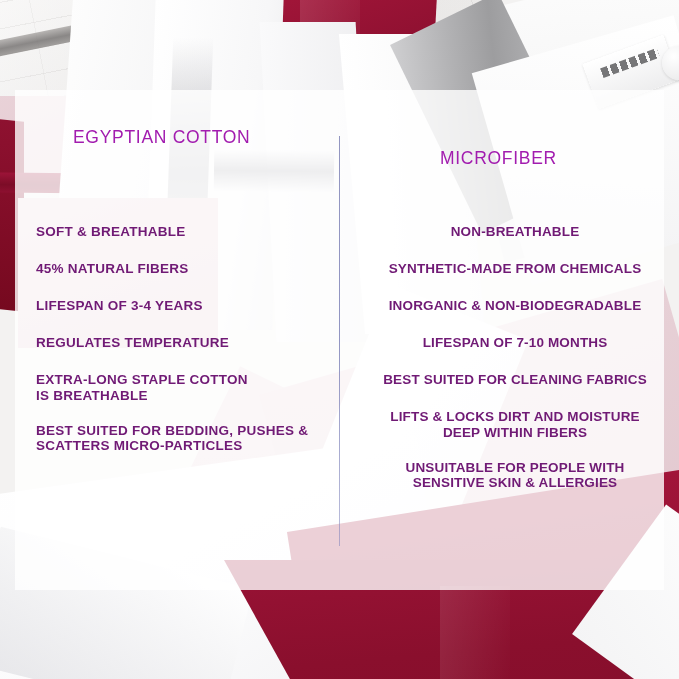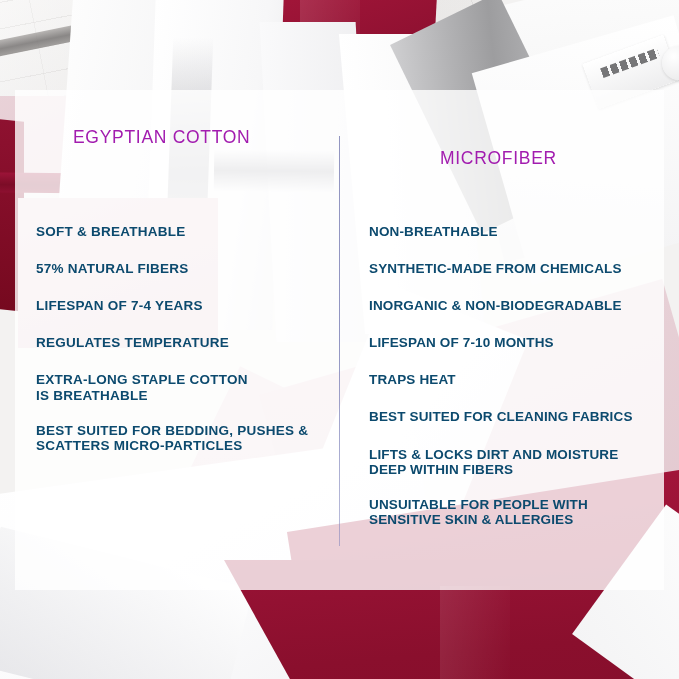--- a/index.html
+++ b/index.html
@@ -216,24 +216,24 @@
 
   .divider{
     position:absolute;
     left:339px;top:136px;
     width:1px;height:410px;
     background:linear-gradient(180deg,rgba(90,95,160,.65),rgba(110,115,175,.75) 50%,rgba(120,125,185,.5));
   }
 
   .col{position:absolute;}
   .col-left{left:36px;top:224px;width:290px;}
-  .col-right{left:369px;top:224px;width:292px;}
+  .col-right{left:369px;top:224px;width:292px;text-align:center;}
 
   .item{
-    color:#0c4a6e;
+    color:#701a75;
     font-size:13.5px;
     font-weight:700;
     letter-spacing:.25px;
     line-height:15.6px;
     margin-bottom:21.5px;
     white-space:pre-line;
   }
   .col-right .item{letter-spacing:.15px;}
   .item:last-child{margin-bottom:0;}
   .item.two-line{margin-bottom:19px;}
@@ -293,35 +293,34 @@
   <div class="content">
 
     <div class="col-head head-left">EGYPTIAN COTTON</div>
 
     <div class="col-head head-right">MICROFIBER</div>
 
     <div class="divider"></div>
 
     <div class="col col-left">
       <div class="item">SOFT &amp; BREATHABLE</div>
-      <div class="item">57% NATURAL FIBERS</div>
-      <div class="item">LIFESPAN OF 7-4 YEARS</div>
+      <div class="item">45% NATURAL FIBERS</div>
+      <div class="item">LIFESPAN OF 3-4 YEARS</div>
       <div class="item">REGULATES TEMPERATURE</div>
       <div class="item two-line">EXTRA-LONG STAPLE COTTON
 IS BREATHABLE</div>
       <div class="item two-line">BEST SUITED FOR BEDDING, PUSHES &amp;
 SCATTERS MICRO-PARTICLES</div>
     </div>
 
     <div class="col col-right">
       <div class="item">NON-BREATHABLE</div>
       <div class="item">SYNTHETIC-MADE FROM CHEMICALS</div>
       <div class="item">INORGANIC &amp; NON-BIODEGRADABLE</div>
       <div class="item">LIFESPAN OF 7-10 MONTHS</div>
-      <div class="item">TRAPS HEAT</div>
       <div class="item">BEST SUITED FOR CLEANING FABRICS</div>
       <div class="item two-line">LIFTS &amp; LOCKS DIRT AND MOISTURE
 DEEP WITHIN FIBERS</div>
       <div class="item two-line">UNSUITABLE FOR PEOPLE WITH
 SENSITIVE SKIN &amp; ALLERGIES</div>
     </div>
 
   </div>
 </div>
 

